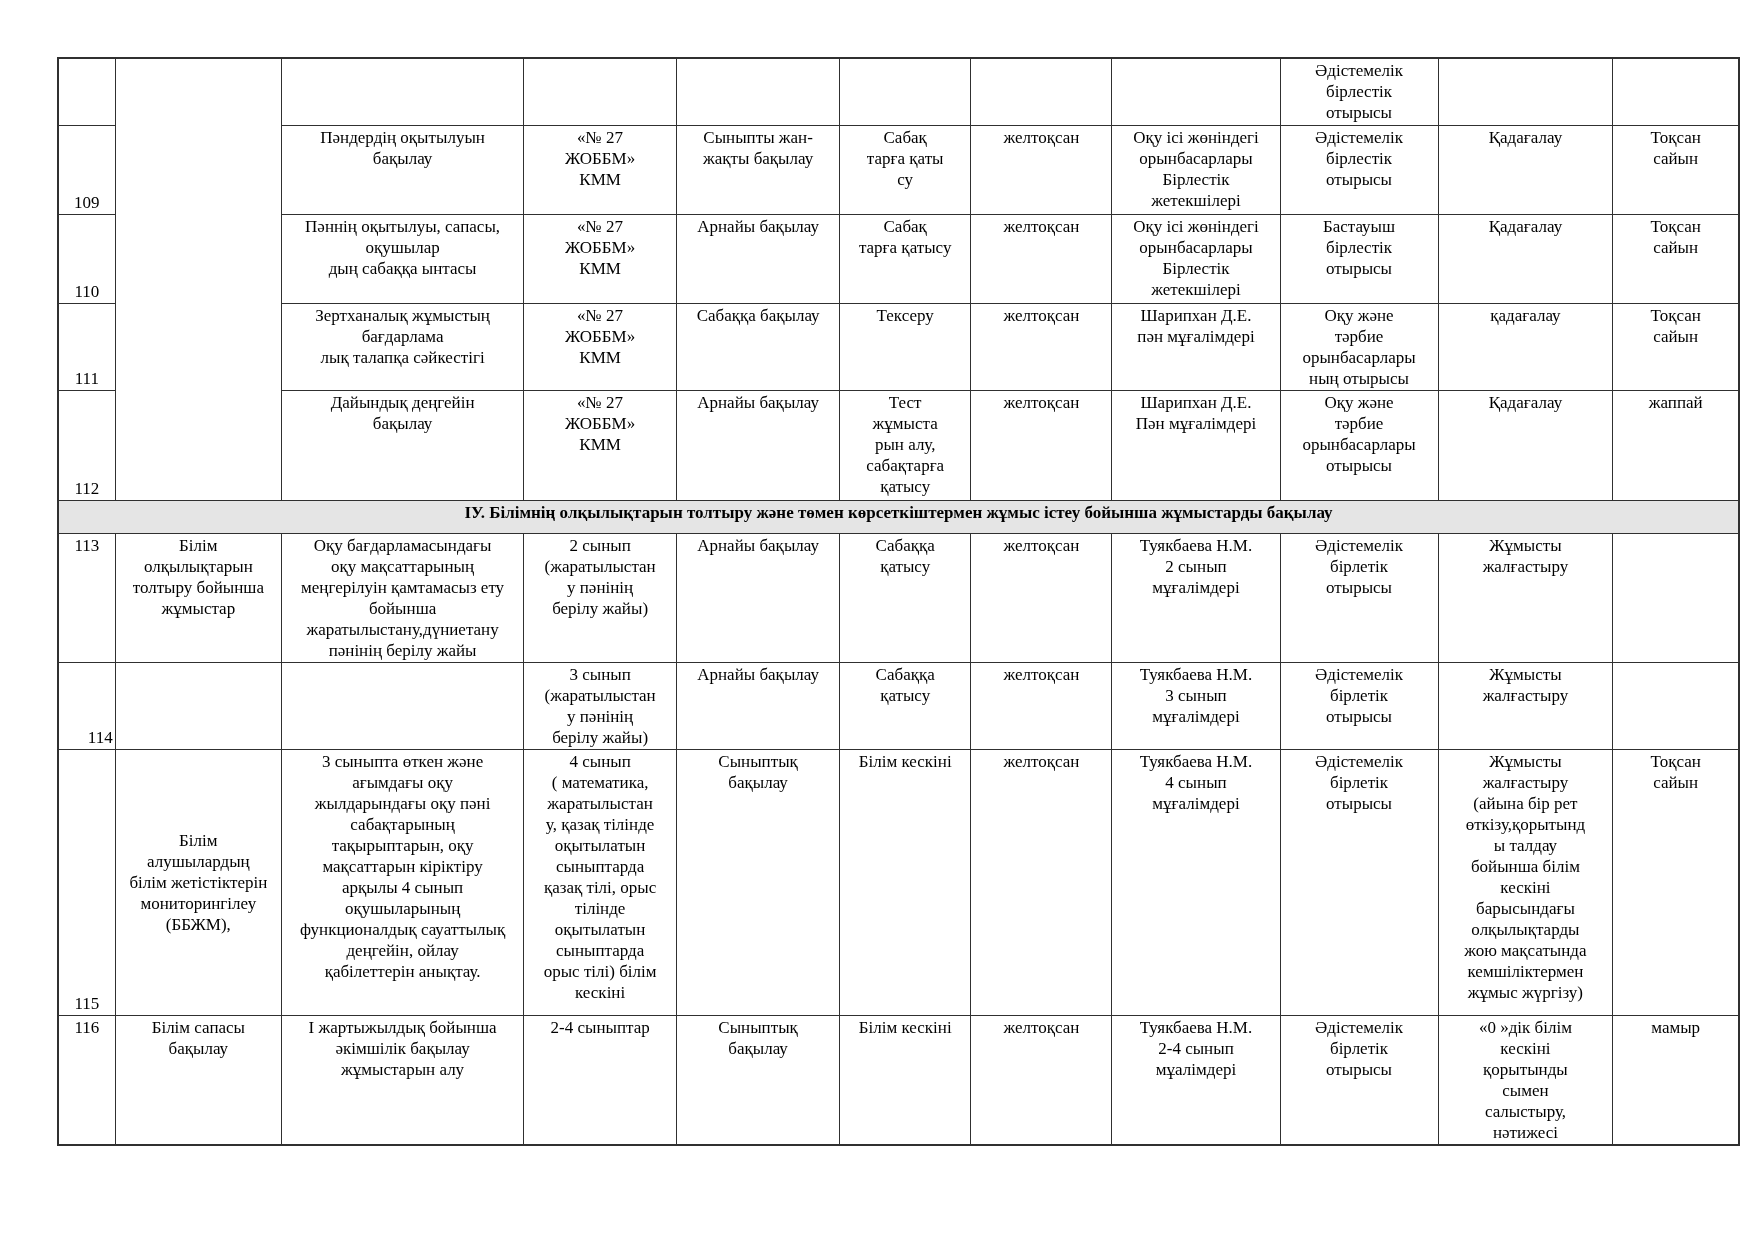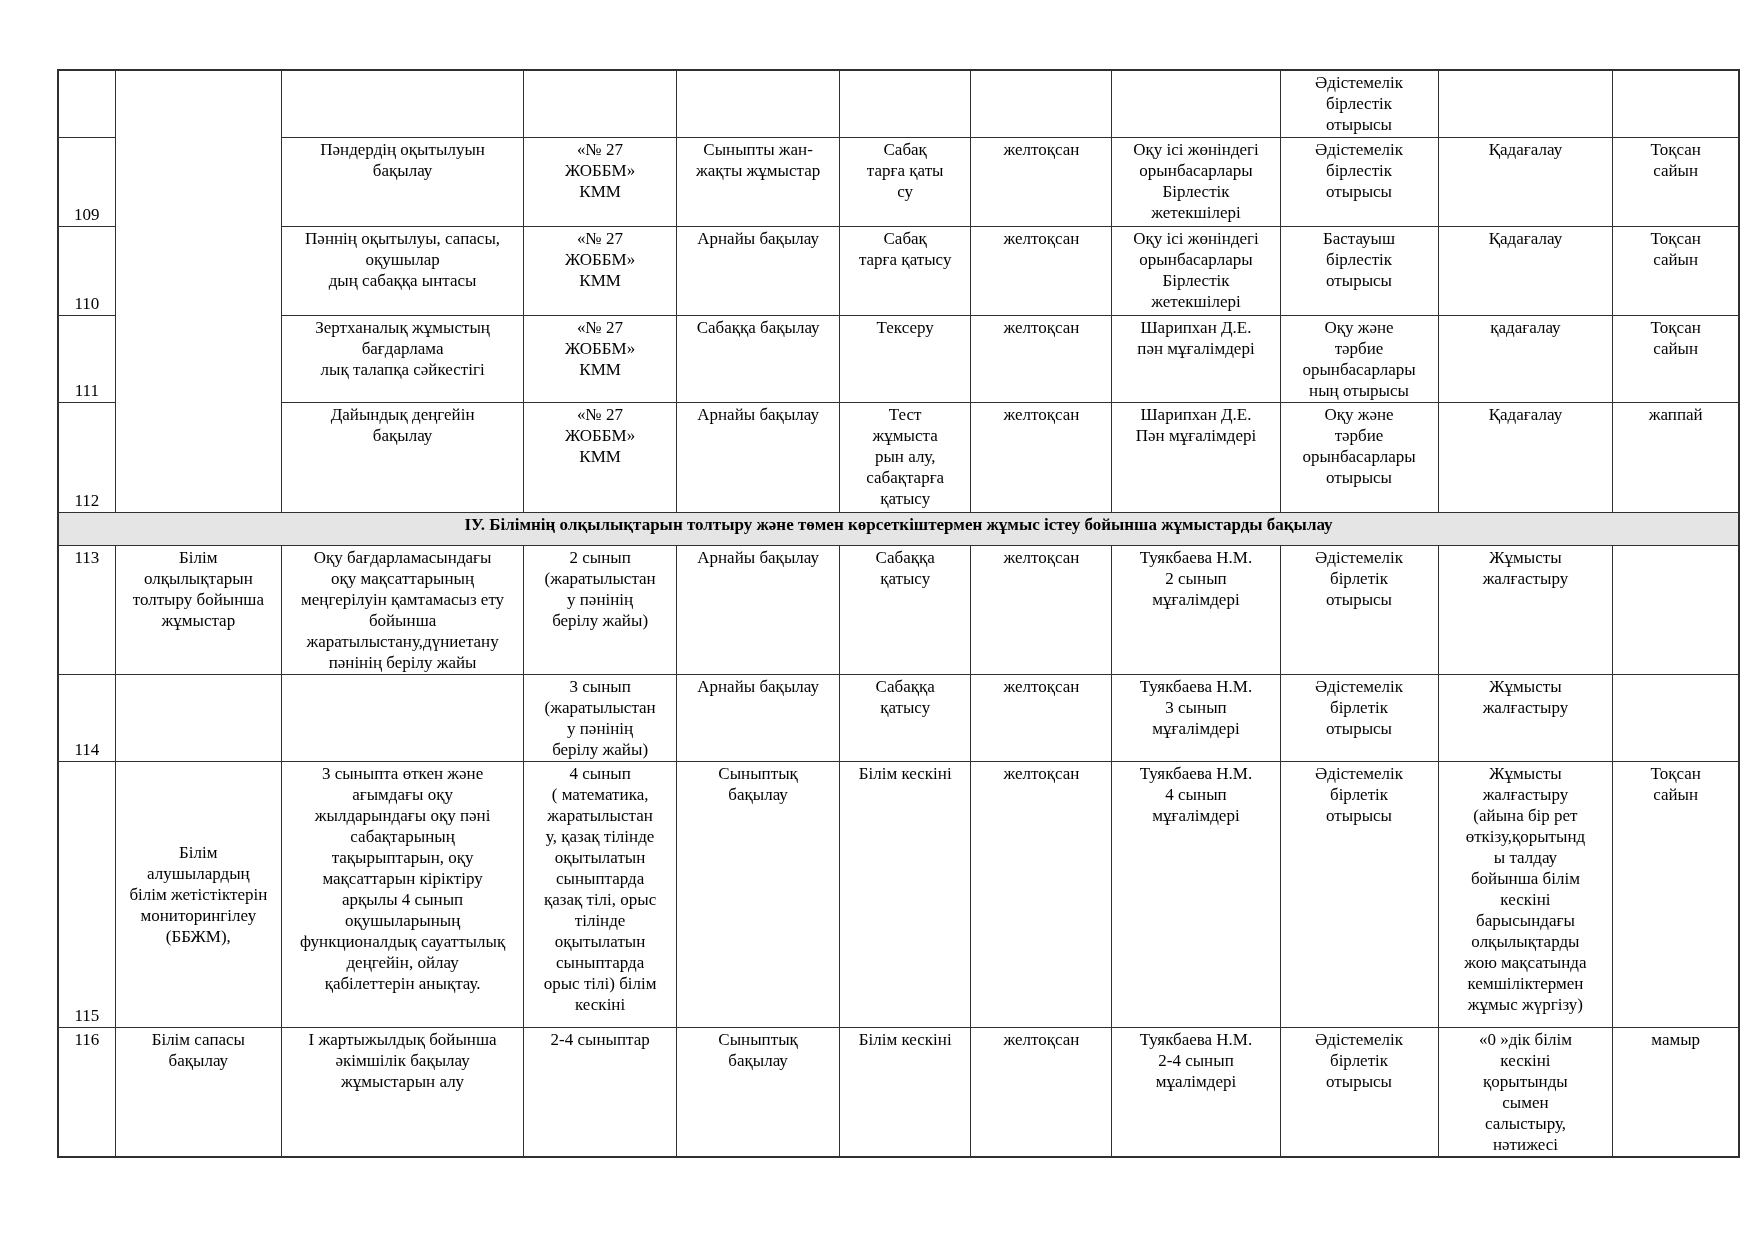--- a/index.html
+++ b/index.html
@@ -16,21 +16,20 @@
     color: #000000;
     overflow: hidden;
   }
   table.plan {
     position: absolute;
     left: 57px;
     top: 57px;
     width: 1683px;
     border-collapse: collapse;
     table-layout: fixed;
-    margin-top: 12px;
   }
   table.plan td {
     border: 1px solid #303030;
     vertical-align: top;
     text-align: center;
     font-size: 17px;
     line-height: 21px;
     padding: 1px 2px;
     white-space: pre-line;
     overflow: hidden;
@@ -79,21 +78,21 @@
           <td></td>
         </tr>
         <tr style="height: 89px;">
           <td style="vertical-align: bottom;">109</td>
           <td>Пәндердің оқытылуын
 бақылау</td>
           <td>«№ 27
 ЖОББМ»
 КММ</td>
           <td>Сыныпты жан-
-жақты жұмыстар</td>
+жақты бақылау</td>
           <td>Сабақ
 тарға қаты
 су</td>
           <td>желтоқсан</td>
           <td>Оқу ісі жөніндегі
 орынбасарлары
 Бірлестік
 жетекшілері</td>
           <td>Әдістемелік
 бірлестік
@@ -196,21 +195,21 @@
 2 сынып
 мұғалімдері</td>
           <td>Әдістемелік
 бірлетік
 отырысы</td>
           <td>Жұмысты
 жалғастыру</td>
           <td></td>
         </tr>
         <tr style="height: 84px;">
-          <td style="vertical-align: bottom;">114</td>
+          <td style="vertical-align: bottom; text-align: right;">114</td>
           <td></td>
           <td></td>
           <td>3 сынып
 (жаратылыстан
 у пәнінің
 берілу жайы)</td>
           <td>Арнайы бақылау</td>
           <td>Сабаққа
 қатысу</td>
           <td>желтоқсан</td>

